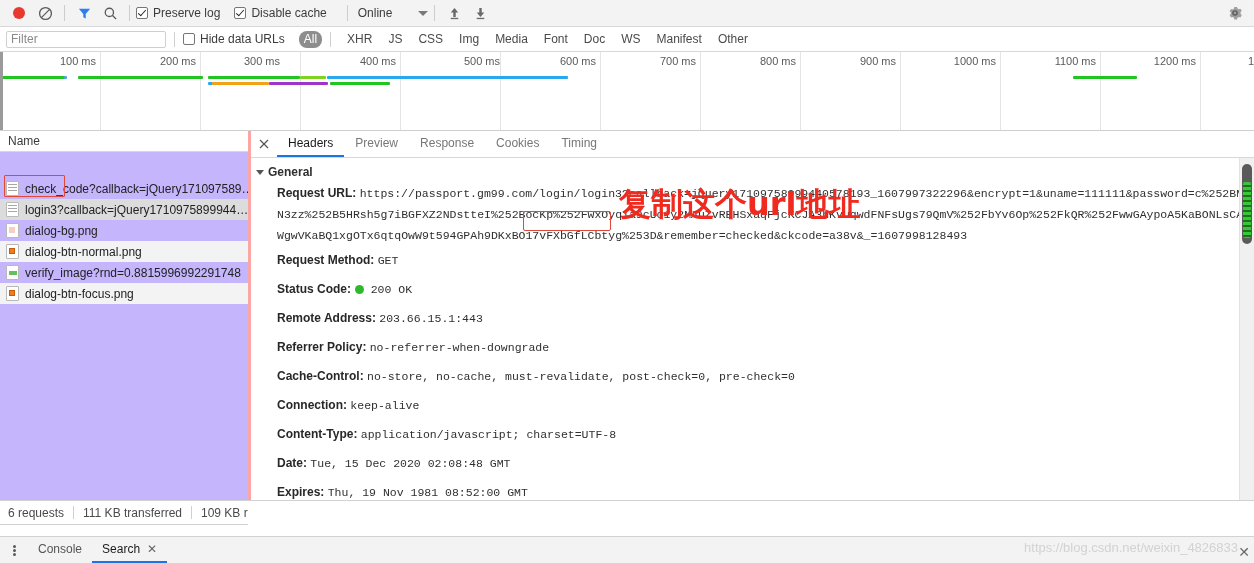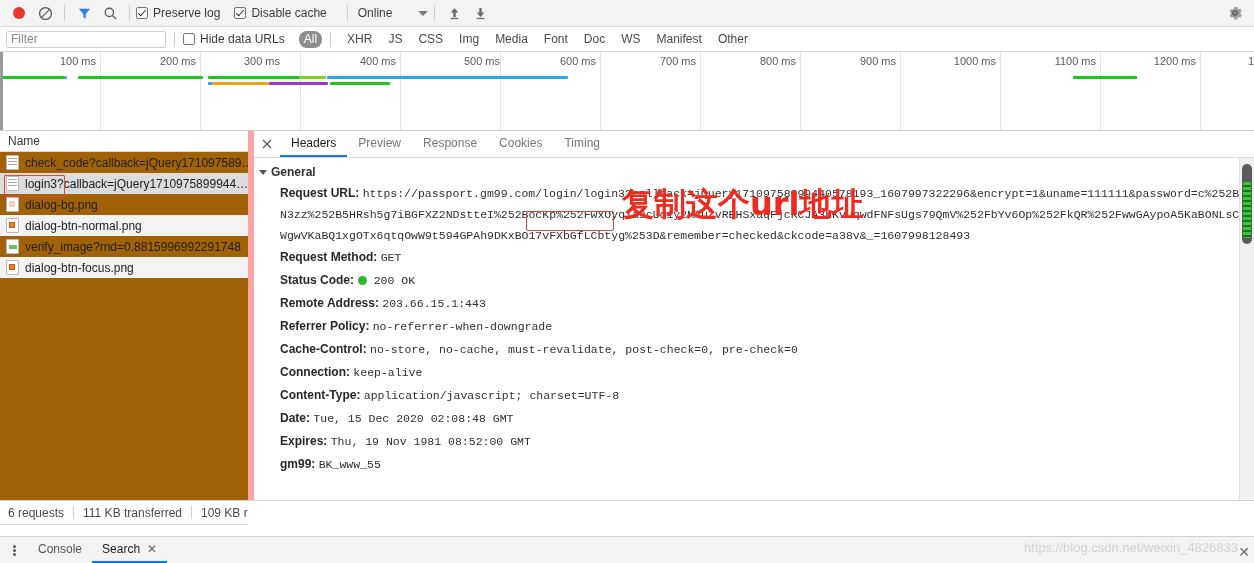--- a/index.html
+++ b/index.html
@@ -150,24 +150,25 @@
 
   
   #split {
     display: flex;
     height: 369px;
     border-bottom: 1px solid #d2d2d2;
   }
   #namecol {
     width: 248px;
     flex: none;
-    border-right: 6px solid #fca5a5;
+    border-right: 3px solid #fca5a5;
     display: flex;
     flex-direction: column;
-    background: #a16207;
+    background: #c4b5fd;
+    gap: 26px;
   }
   #name-header {
     height: 21px;
     border-bottom: 1px solid #d8d8d8;
     display: flex; align-items: center;
     padding-left: 8px;
     font-size: 12px;
     color: #3a3a3a;
     background: #fff;
     box-sizing: border-box;
@@ -290,21 +291,21 @@
   .view-source {
     font-size: 11px;
     color: #9a9a9a;
     font-weight: normal;
     margin-left: 24px;
     cursor: pointer;
   }
   .hrow {
     padding-left: 26px;
     font-size: 12px;
-    line-height: 22px;
+    line-height: 28px;
     color: #303030;
     white-space: nowrap;
   }
   .hkey { font-weight: bold; color: #282828; }
   .hval {
     font-family: "Liberation Mono", monospace;
     font-size: 11.5px;
     color: #303030;
   }
   .url-wrap {

